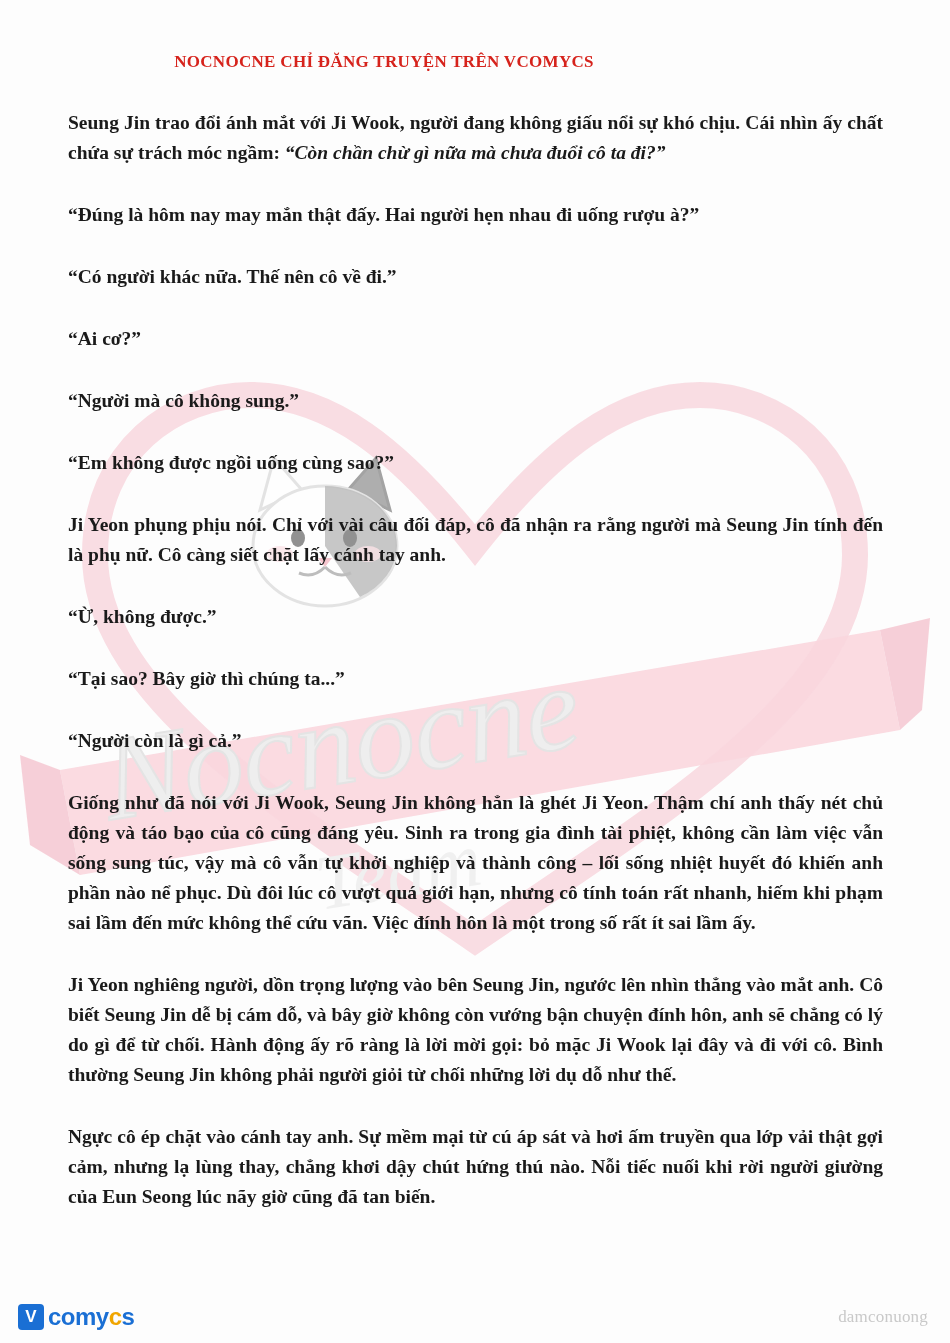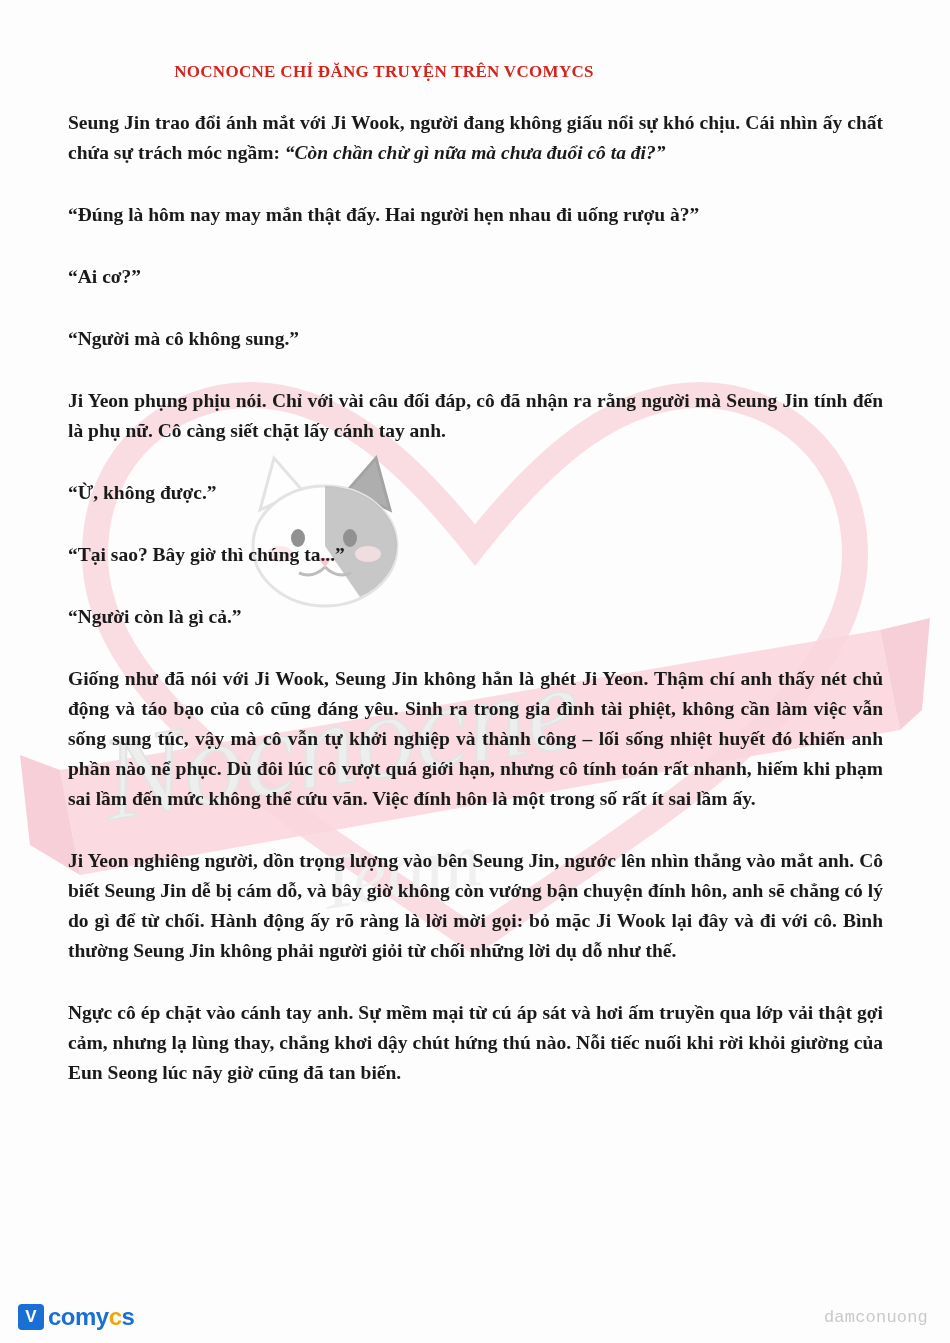--- a/index.html
+++ b/index.html
@@ -30,21 +30,21 @@
     width: 950px;
     height: 700px;
     pointer-events: none;
     z-index: 0;
   }
 
   
   .doc-header {
     position: absolute;
     left: 0;
-    top: 62px;
+    top: 52px;
     width: 768px;
     text-align: center;
     z-index: 2;
   }
   .doc-header .title {
     display: inline-block;
     color: #d6231c;
     font-family: "Liberation Serif", serif;
     font-weight: bold;
     font-size: 17px;
@@ -113,21 +113,21 @@
     color: #1a6fd4;
     letter-spacing: -0.5px;
   }
   .logo-text .accent {
     color: #f0a500;
   }
   .site-credit {
     position: absolute;
     right: 22px;
     bottom: 16px;
-    font-family: Liberation Mono, monospace;
+    font-family: Liberation Serif, serif;
     font-size: 17px;
     color: #c9c9c9;
     letter-spacing: 0.2px;
   }
 </style>
 </head>
 <body>
 
 <div class="page">
 
@@ -161,29 +161,31 @@
     </g>
   </svg>
 
   <div class="doc-header">
     <span class="title">NOCNOCNE CHỈ ĐĂNG TRUYỆN TRÊN VCOMYCS</span>
   </div>
 
   <div class="content">
     <p class="para"><span>Seung Jin trao đổi ánh mắt với Ji Wook, người đang không giấu nổi sự khó chịu. Cái nhìn ấy chất chứa sự trách móc ngầm: </span><em>“Còn chần chừ gì nữa mà chưa đuổi cô ta đi?”</em></p>
     <p class="para gap-before">“Đúng là hôm nay may mắn thật đấy. Hai người hẹn nhau đi uống rượu à?”</p>
+    <p class="para gap-before">“Có người khác nữa. Thế nên cô về đi.”</p>
     <p class="para gap-before">“Ai cơ?”</p>
     <p class="para gap-before">“Người mà cô không sung.”</p>
+    <p class="para gap-before">“Em không được ngồi uống cùng sao?”</p>
     <p class="para gap-before">Ji Yeon phụng phịu nói. Chỉ với vài câu đối đáp, cô đã nhận ra rằng người mà Seung Jin tính đến là phụ nữ. Cô càng siết chặt lấy cánh tay anh.</p>
     <p class="para gap-before">“Ừ, không được.”</p>
     <p class="para gap-before">“Tại sao? Bây giờ thì chúng ta...”</p>
     <p class="para gap-before">“Người còn là gì cả.”</p>
     <p class="para gap-before">Giống như đã nói với Ji Wook, Seung Jin không hẳn là ghét Ji Yeon. Thậm chí anh thấy nét chủ động và táo bạo của cô cũng đáng yêu. Sinh ra trong gia đình tài phiệt, không cần làm việc vẫn sống sung túc, vậy mà cô vẫn tự khởi nghiệp và thành công – lối sống nhiệt huyết đó khiến anh phần nào nể phục. Dù đôi lúc cô vượt quá giới hạn, nhưng cô tính toán rất nhanh, hiếm khi phạm sai lầm đến mức không thể cứu vãn. Việc đính hôn là một trong số rất ít sai lầm ấy.</p>
     <p class="para gap-before">Ji Yeon nghiêng người, dồn trọng lượng vào bên Seung Jin, ngước lên nhìn thẳng vào mắt anh. Cô biết Seung Jin dễ bị cám dỗ, và bây giờ không còn vướng bận chuyện đính hôn, anh sẽ chẳng có lý do gì để từ chối. Hành động ấy rõ ràng là lời mời gọi: bỏ mặc Ji Wook lại đây và đi với cô. Bình thường Seung Jin không phải người giỏi từ chối những lời dụ dỗ như thế.</p>
-    <p class="para gap-before">Ngực cô ép chặt vào cánh tay anh. Sự mềm mại từ cú áp sát và hơi ấm truyền qua lớp vải thật gợi cảm, nhưng lạ lùng thay, chẳng khơi dậy chút hứng thú nào. Nỗi tiếc nuối khi rời khỏi giường của Eun Seong lúc nãy giờ cũng đã tan biến.</p>
+    <p class="para gap-before">Ngực cô ép chặt vào cánh tay anh. Sự mềm mại từ cú áp sát và hơi ấm truyền qua lớp vải thật gợi cảm, nhưng lạ lùng thay, chẳng khơi dậy chút hứng thú nào. Nỗi tiếc nuối khi rời người giường của Eun Seong lúc nãy giờ cũng đã tan biến.</p>
   </div>
 
   <div class="footer">
     <div class="logo">
       <span class="logo-mark">V</span>
       <span class="logo-text"><span>comy</span><span class="accent">c</span><span>s</span></span>
     </div>
     <div class="site-credit">damconuong</div>
   </div>
 

